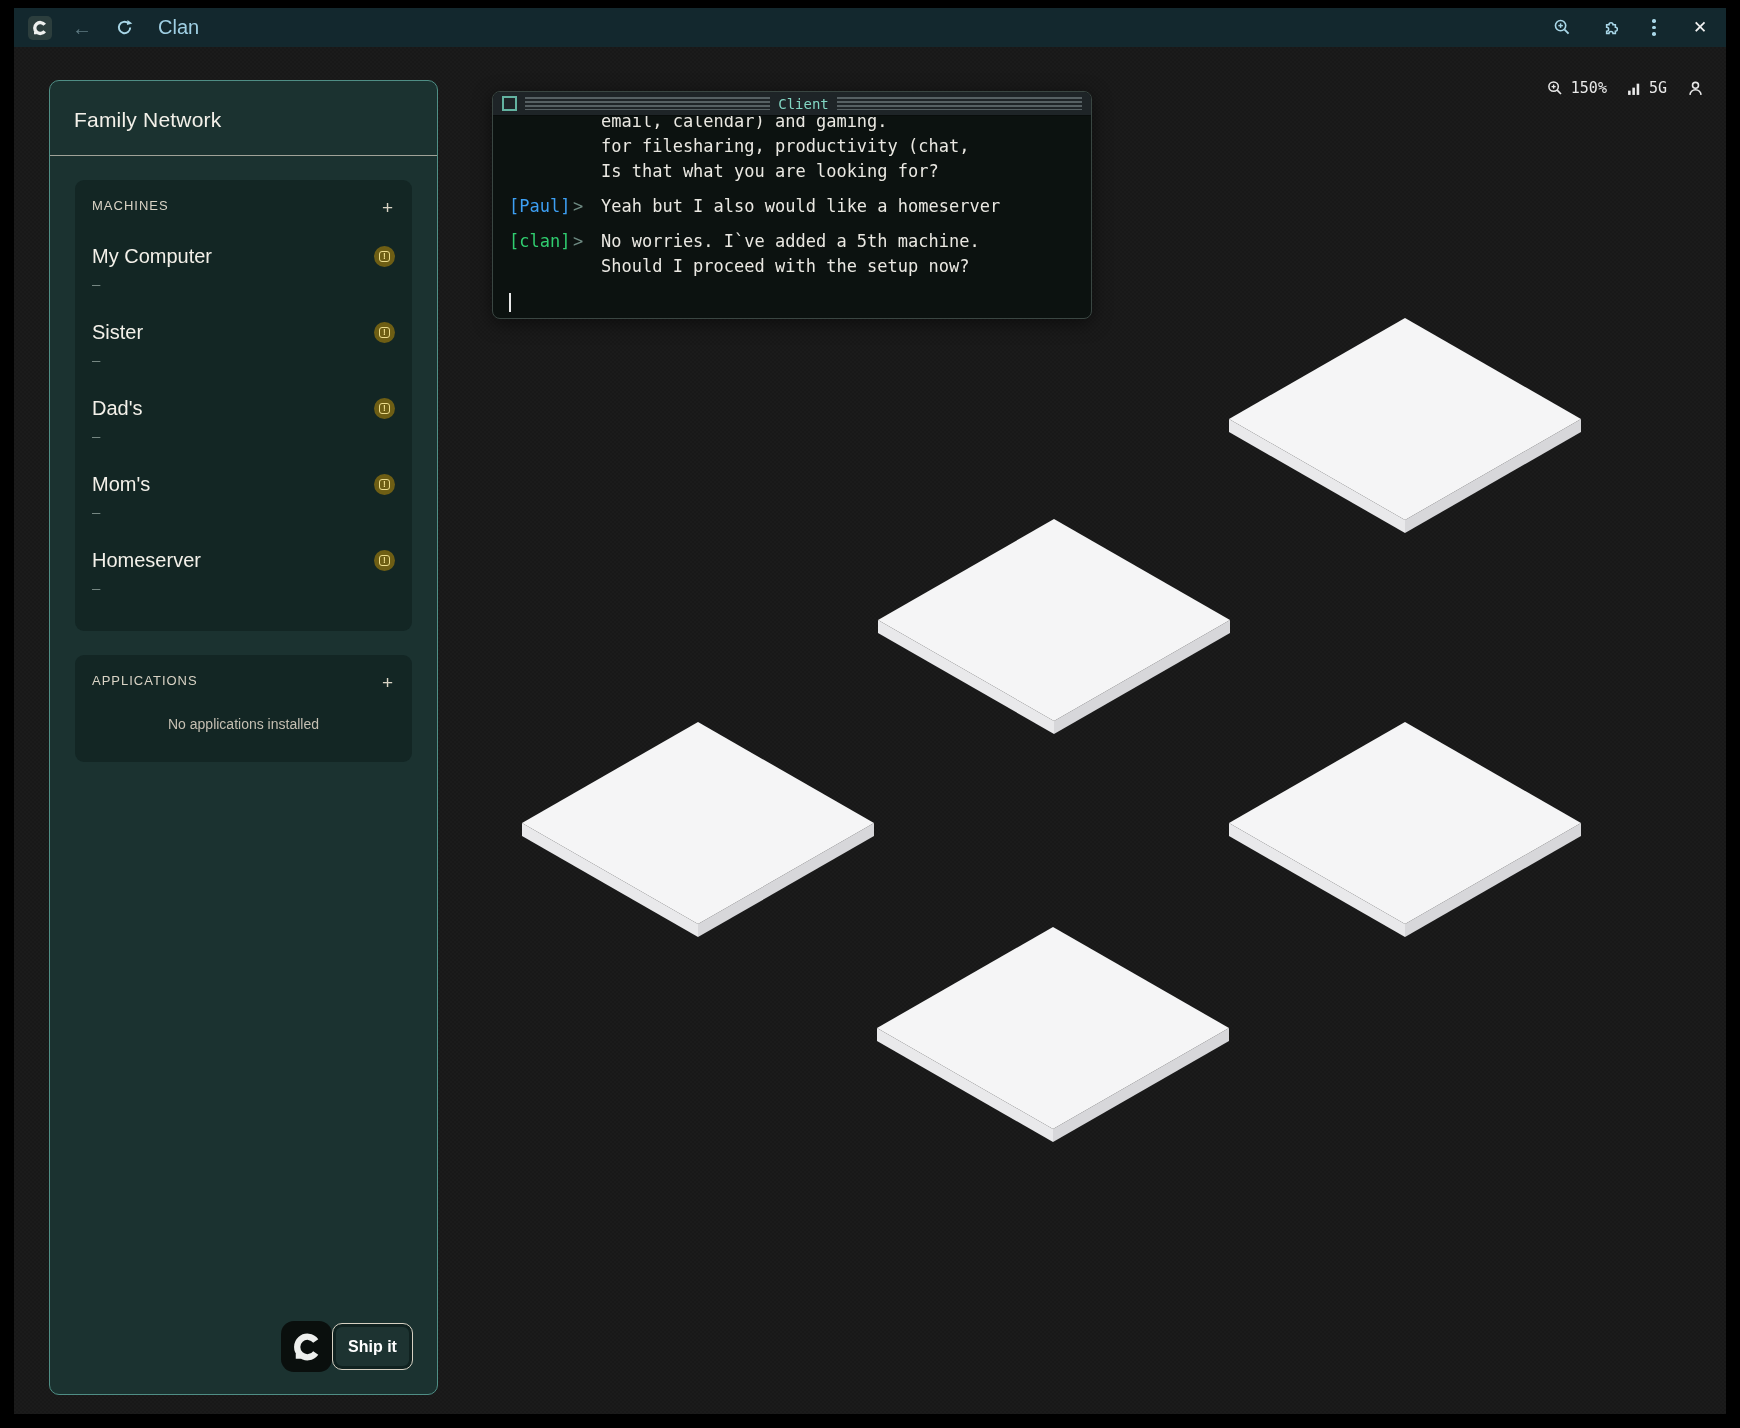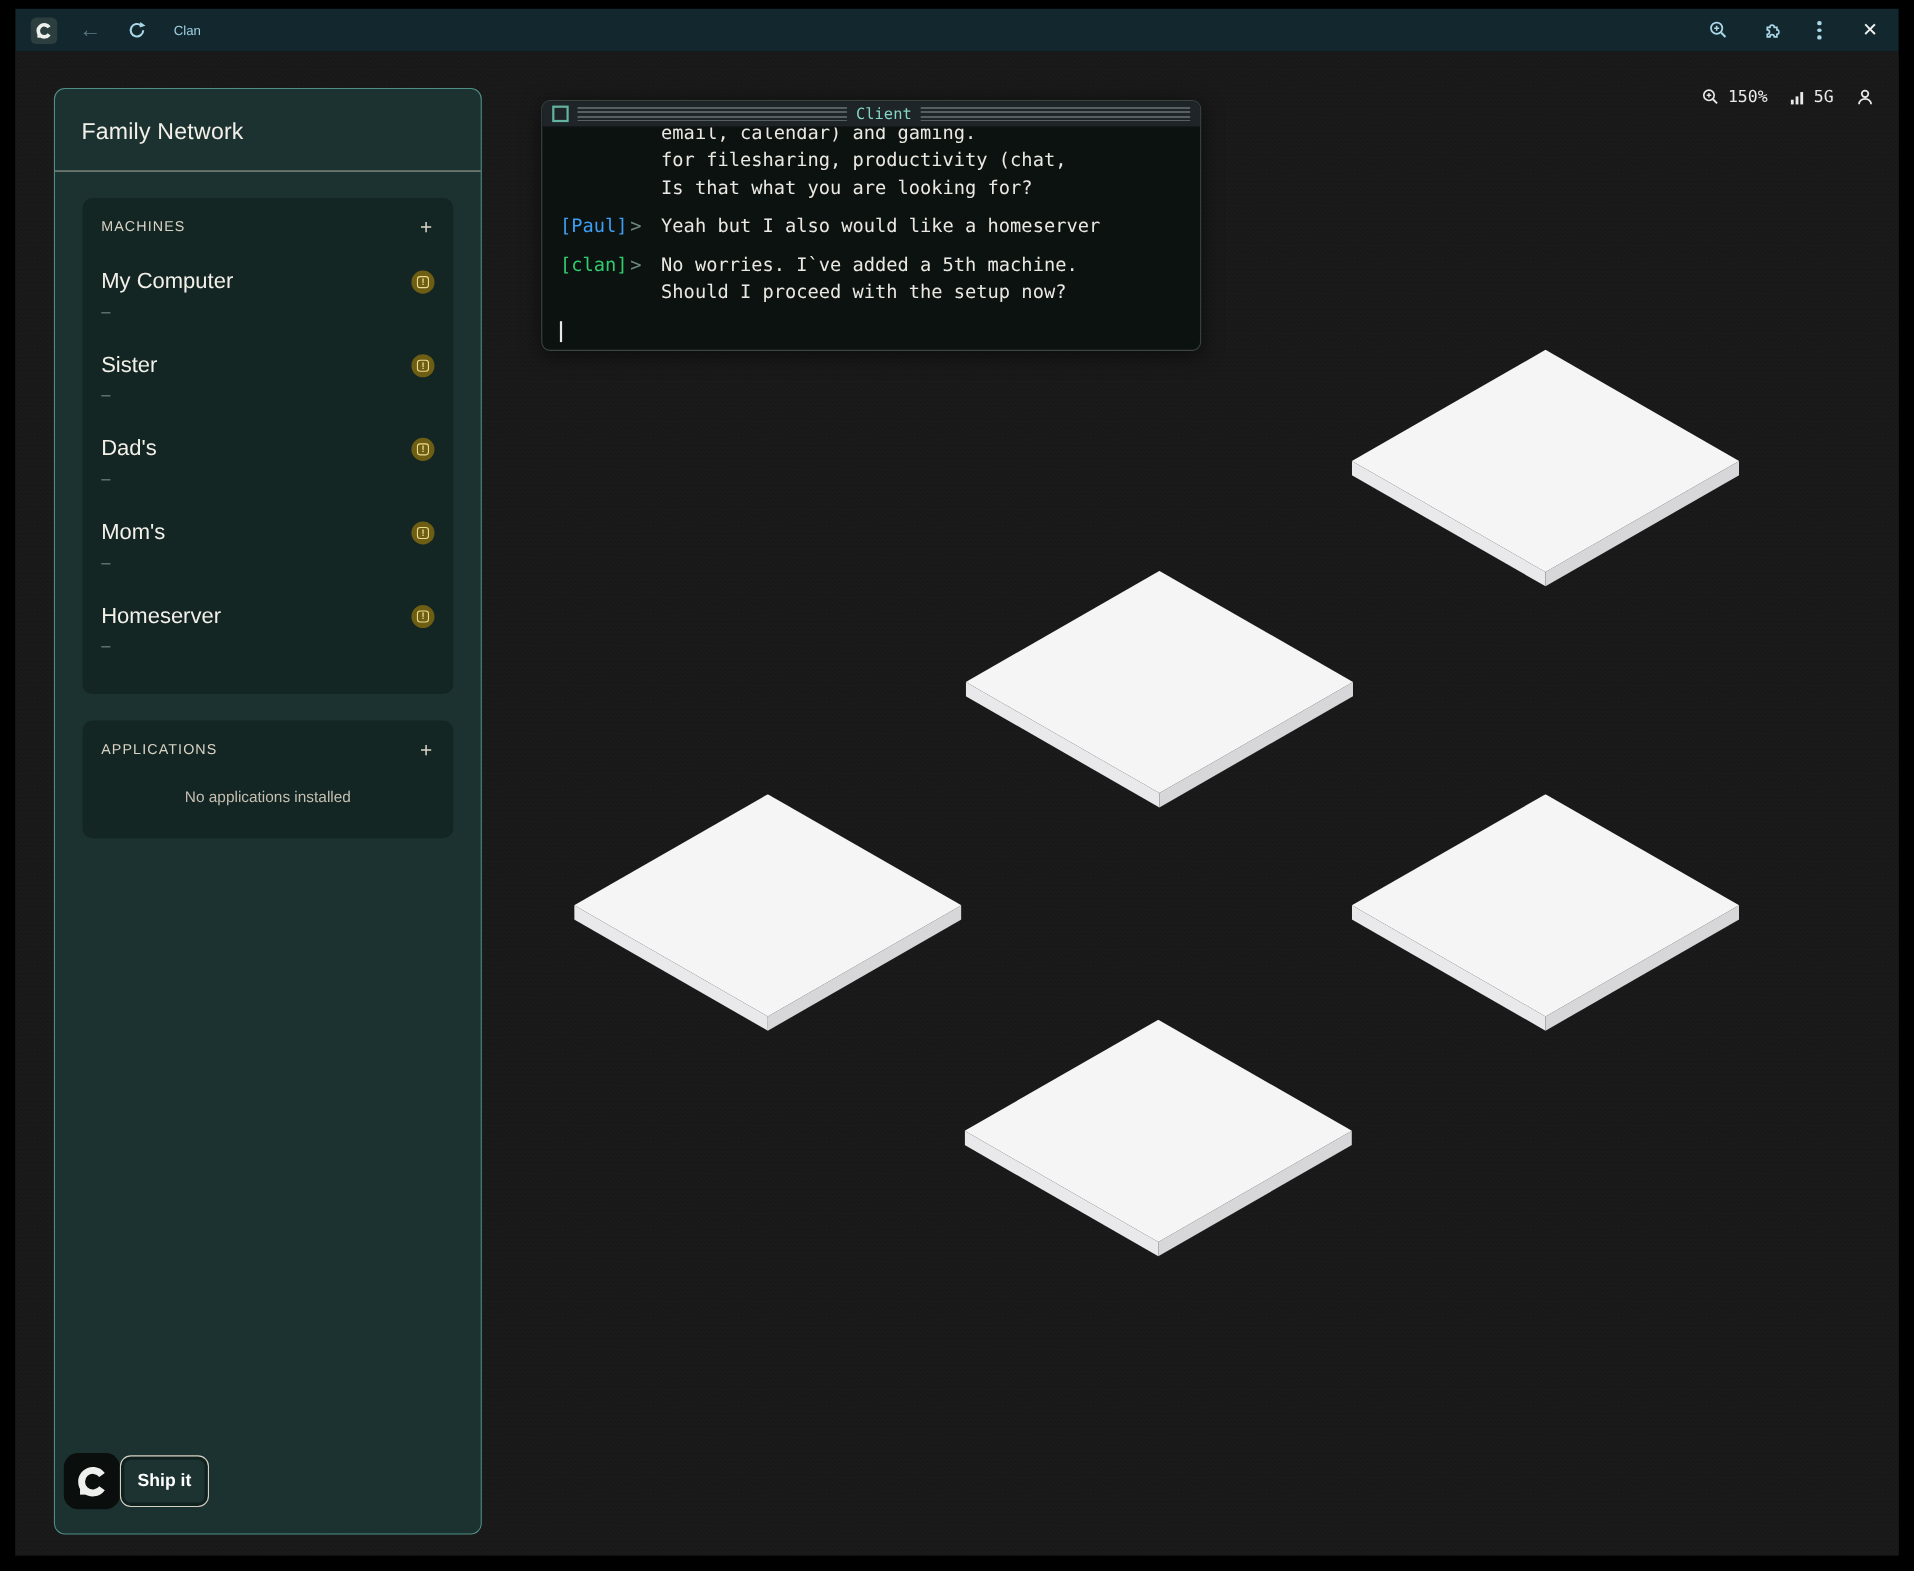--- a/index.html
+++ b/index.html
@@ -7,21 +7,21 @@
               font-family:"Liberation Sans", sans-serif; }
 
   
   #chrome-bar{ position:absolute; left:14px; top:8px; width:1712px; height:39px;
     background:#13282e; display:flex; align-items:center; padding:0 14px; gap:18px; }
   .favicon-box{ width:24px; height:24px; background:#2c3e3d; border-radius:5px;
     display:flex; align-items:center; justify-content:center; }
   .chrome-icon{ color:#a9d7e8; font-size:18px; line-height:1; display:flex;
     align-items:center; justify-content:center; width:24px; height:24px; cursor:default; }
   .back-icon{ color:#5f7b83; font-size:20px; }
-  #tab-title{ color:#9fcfe3; font-size:12px; margin-left:4px; flex:1; }
+  #tab-title{ color:#9fcfe3; font-size:20px; margin-left:4px; flex:1; }
   .chrome-right{ display:flex; align-items:center; gap:22px; }
   .kebab{ display:flex; flex-direction:column; gap:3px; align-items:center; }
   .kebab i{ width:3.5px; height:3.5px; border-radius:50%; background:#a9d7e8; }
   .close-icon{ color:#f2f2f2; font-size:17px; }
 
   
   #main{ position:absolute; left:14px; top:47px; width:1712px; height:1367px;
     background-color:#191919;
     background-image:repeating-conic-gradient(#1b1b1b 0% 25%, #181818 25% 50%);
     background-size:4px 4px; }
@@ -46,22 +46,22 @@
   .machine-item{ margin-bottom:29px; }
   .machine-top{ display:flex; align-items:center; justify-content:space-between; }
   .machine-name{ font-size:20px; color:#f3f0e9; }
   .machine-status{ font-size:15px; color:#768782; margin-top:7px; }
   .warn-badge{ width:21px; height:21px; border-radius:50%; background:#6e5e14;
     display:flex; align-items:center; justify-content:center; flex:none; }
   .warn-badge i{ width:11px; height:11px; border:1.6px solid #ecdc8c; border-radius:3px;
     display:flex; align-items:center; justify-content:center;
     font-style:normal; color:#ecdc8c; font-size:8.5px; font-weight:bold; line-height:1; }
   .empty-text{ text-align:center; color:#c5bfb2; font-size:14px; padding:14px 0 24px; }
-  #sidebar-footer{ position:absolute; left:8px; right:24px; bottom:22px;
-    display:flex; align-items:center; justify-content:flex-start; }
+  #sidebar-footer{ position:absolute; left:36px; right:24px; bottom:22px;
+    display:flex; align-items:center; justify-content:flex-end; }
   .logo-box{ width:51px; height:51px; background:#0a0f0d; border-radius:13px;
     display:flex; align-items:center; justify-content:center; }
   #ship-btn{ width:81px; height:47px; border-radius:10px; border:1px solid #d6d0c2;
     background:#1d3331; box-shadow:inset 0 0 0 3px #102220; color:#fff;
     font-size:16px; font-weight:bold; font-family:"Liberation Sans",sans-serif; cursor:default; }
 
   
   #client-window{ position:absolute; left:478px; top:44px; width:600px; height:228px;
     border-radius:8px; border:1px solid #3a4642; background:#0c1210;
     box-shadow:0 4px 18px rgba(0,0,0,.5); overflow:hidden; }

